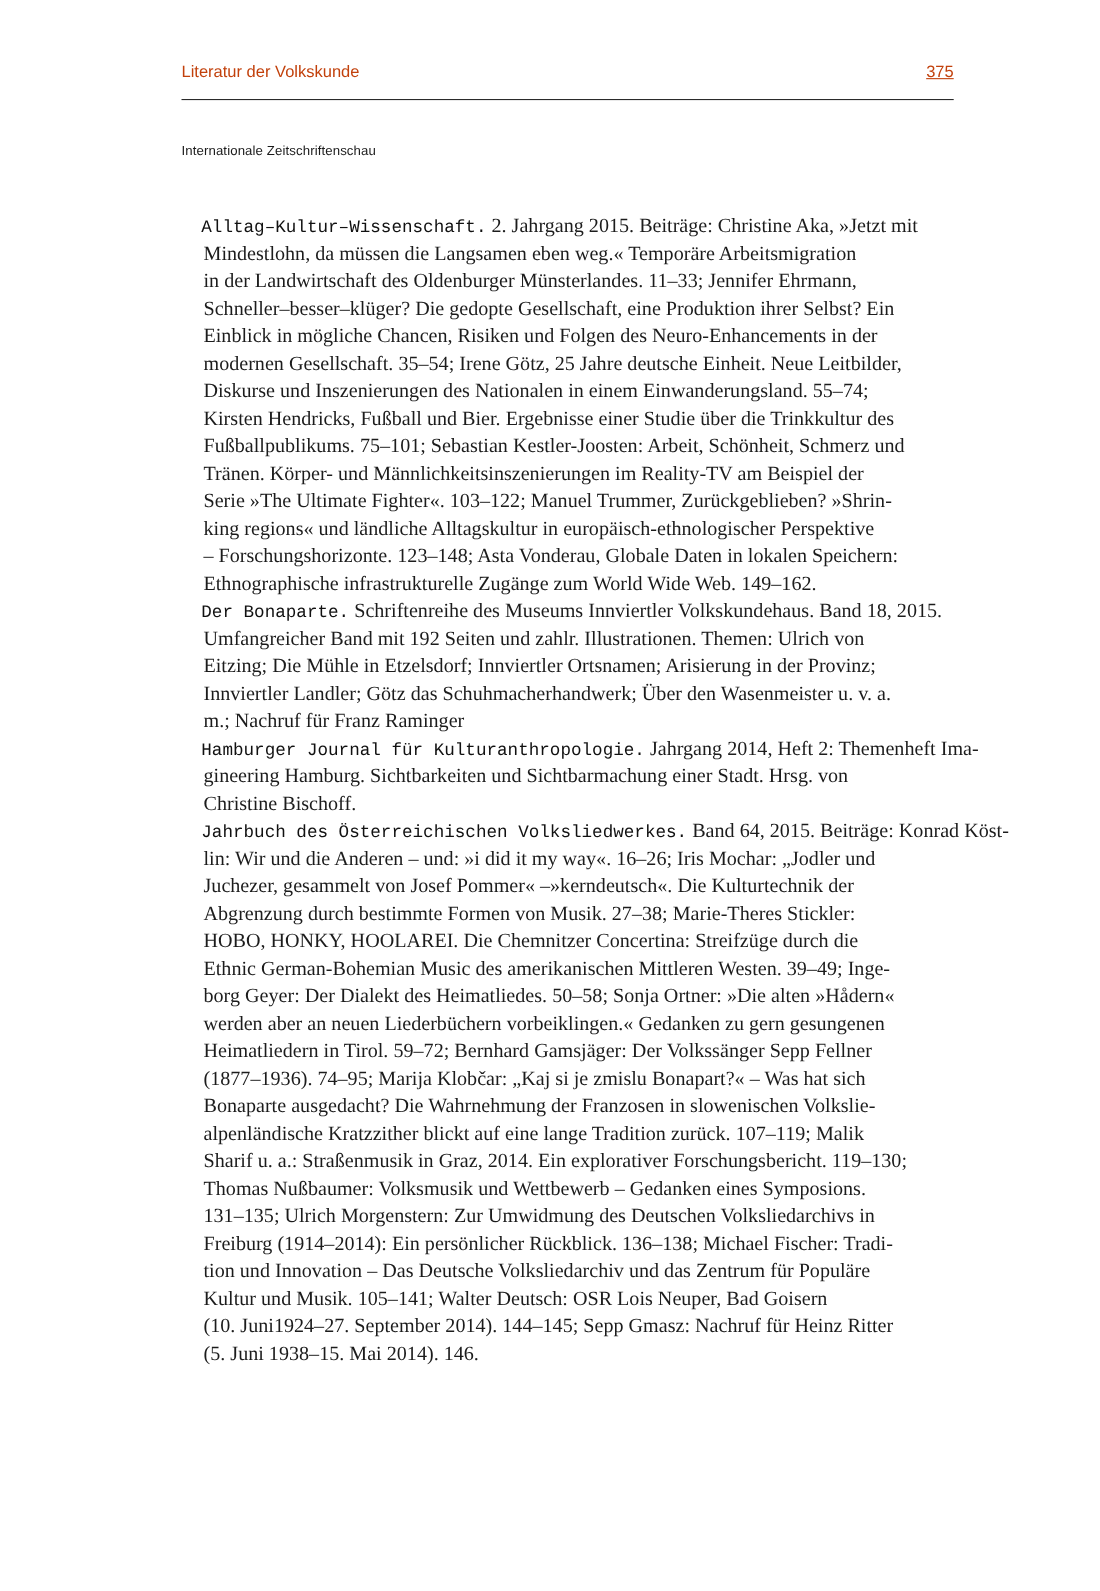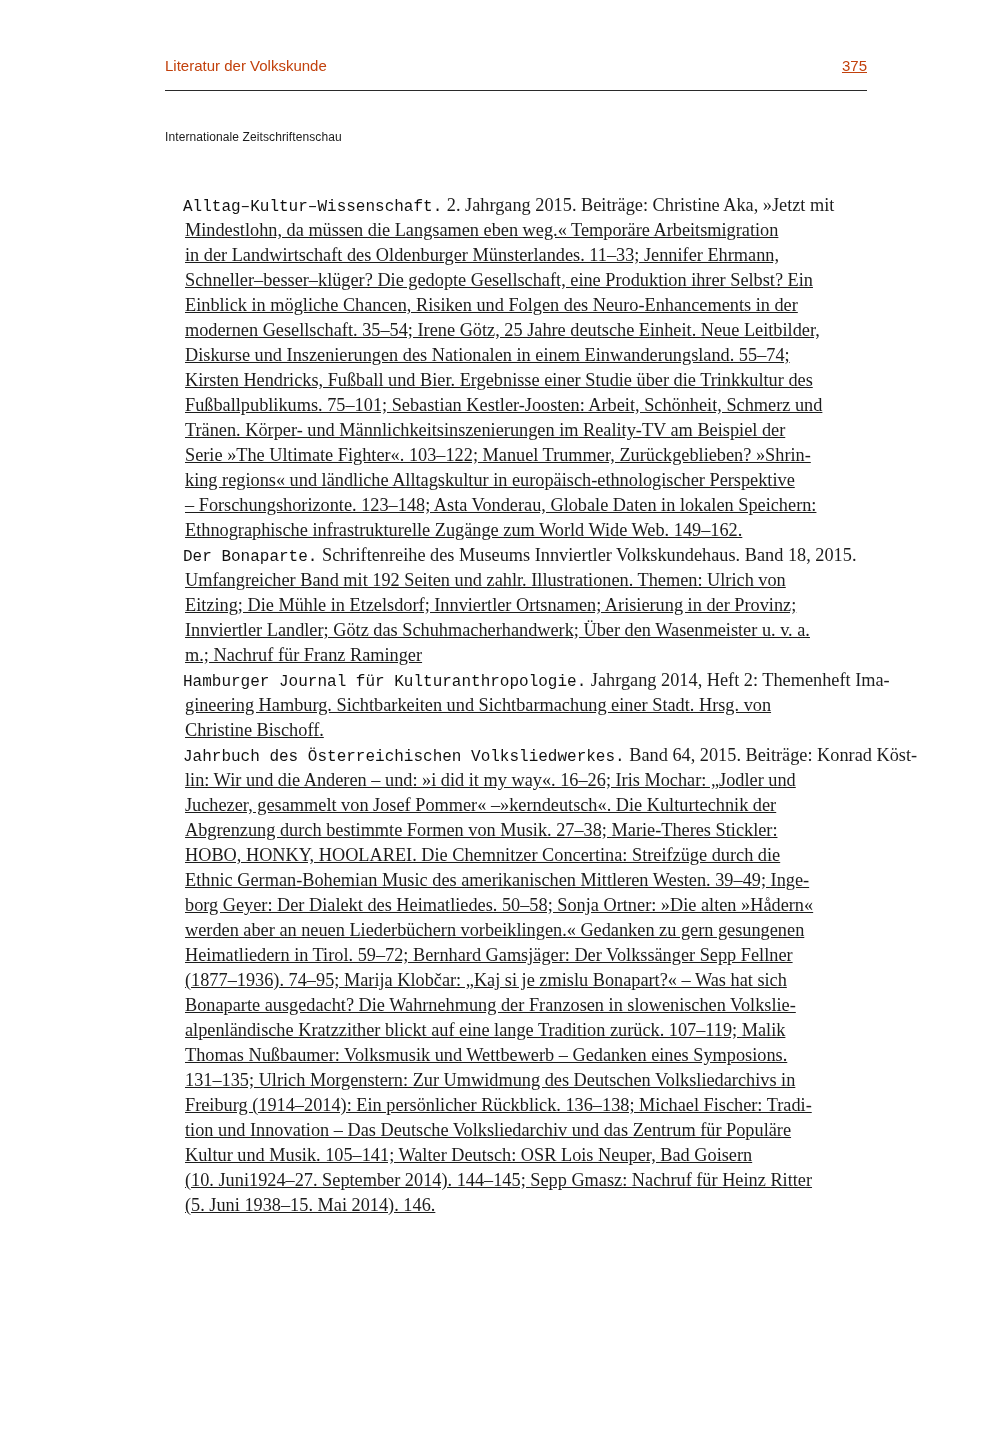--- a/index.html
+++ b/index.html
@@ -14,21 +14,21 @@
     .section-title {
       position: absolute; left: 165px; top: 130px;
       font-family: "Liberation Sans", sans-serif; font-size: 12px; color: #1a1a1a; letter-spacing: 0.1px;
     }
     .entries { position: absolute; left: 165px; top: 193px; width: 710px; }
     .entry { margin: 0; }
     .line {
       display: block; white-space: nowrap; height: 25px; line-height: 25px;
       font-family: "Liberation Serif", serif; font-size: 18.3px; color: #1c1c1c;
     }
-    .line.indent { padding-left: 20px; text-decoration: underline; }
+    .line.indent { padding-left: 20px; }
     .journal {
       font-family: Liberation Mono, monospace; font-size: 16px; font-weight: normal; color: #111; margin-left: 18px;
     }
   </style>
 </head>
 <body>
 
 <div>
   <div class="running-head">
     <span class="title">Literatur der Volkskunde</span>
@@ -77,20 +77,21 @@
       <span class="line indent">Juchezer, gesammelt von Josef Pommer« –»kerndeutsch«. Die Kulturtechnik der</span>
       <span class="line indent">Abgrenzung durch bestimmte Formen von Musik. 27–38; Marie-Theres Stickler:</span>
       <span class="line indent">HOBO, HONKY, HOOLAREI. Die Chemnitzer Concertina: Streifzüge durch die</span>
       <span class="line indent">Ethnic German-Bohemian Music des amerikanischen Mittleren Westen. 39–49; Inge-</span>
       <span class="line indent">borg Geyer: Der Dialekt des Heimatliedes. 50–58; Sonja Ortner: »Die alten »Hådern«</span>
       <span class="line indent">werden aber an neuen Liederbüchern vorbeiklingen.« Gedanken zu gern gesungenen</span>
       <span class="line indent">Heimatliedern in Tirol. 59–72; Bernhard Gamsjäger: Der Volkssänger Sepp Fellner</span>
       <span class="line indent">(1877–1936). 74–95; Marija Klobčar: „Kaj si je zmislu Bonapart?« – Was hat sich</span>
       <span class="line indent">Bonaparte ausgedacht? Die Wahrnehmung der Franzosen in slowenischen Volkslie-</span>
       <span class="line indent">alpenländische Kratzzither blickt auf eine lange Tradition zurück. 107–119; Malik</span>
+      <span class="line indent">Sharif u. a.: Straßenmusik in Graz, 2014. Ein explorativer Forschungsbericht. 119–130;</span>
       <span class="line indent">Thomas Nußbaumer: Volksmusik und Wettbewerb – Gedanken eines Symposions.</span>
       <span class="line indent">131–135; Ulrich Morgenstern: Zur Umwidmung des Deutschen Volksliedarchivs in</span>
       <span class="line indent">Freiburg (1914–2014): Ein persönlicher Rückblick. 136–138; Michael Fischer: Tradi-</span>
       <span class="line indent">tion und Innovation – Das Deutsche Volksliedarchiv und das Zentrum für Populäre</span>
       <span class="line indent">Kultur und Musik. 105–141; Walter Deutsch: OSR Lois Neuper, Bad Goisern</span>
       <span class="line indent">(10. Juni1924–27. September 2014). 144–145; Sepp Gmasz: Nachruf für Heinz Ritter</span>
       <span class="line indent">(5. Juni 1938–15. Mai 2014). 146.</span>
     </div>
   </div>
 </div>

